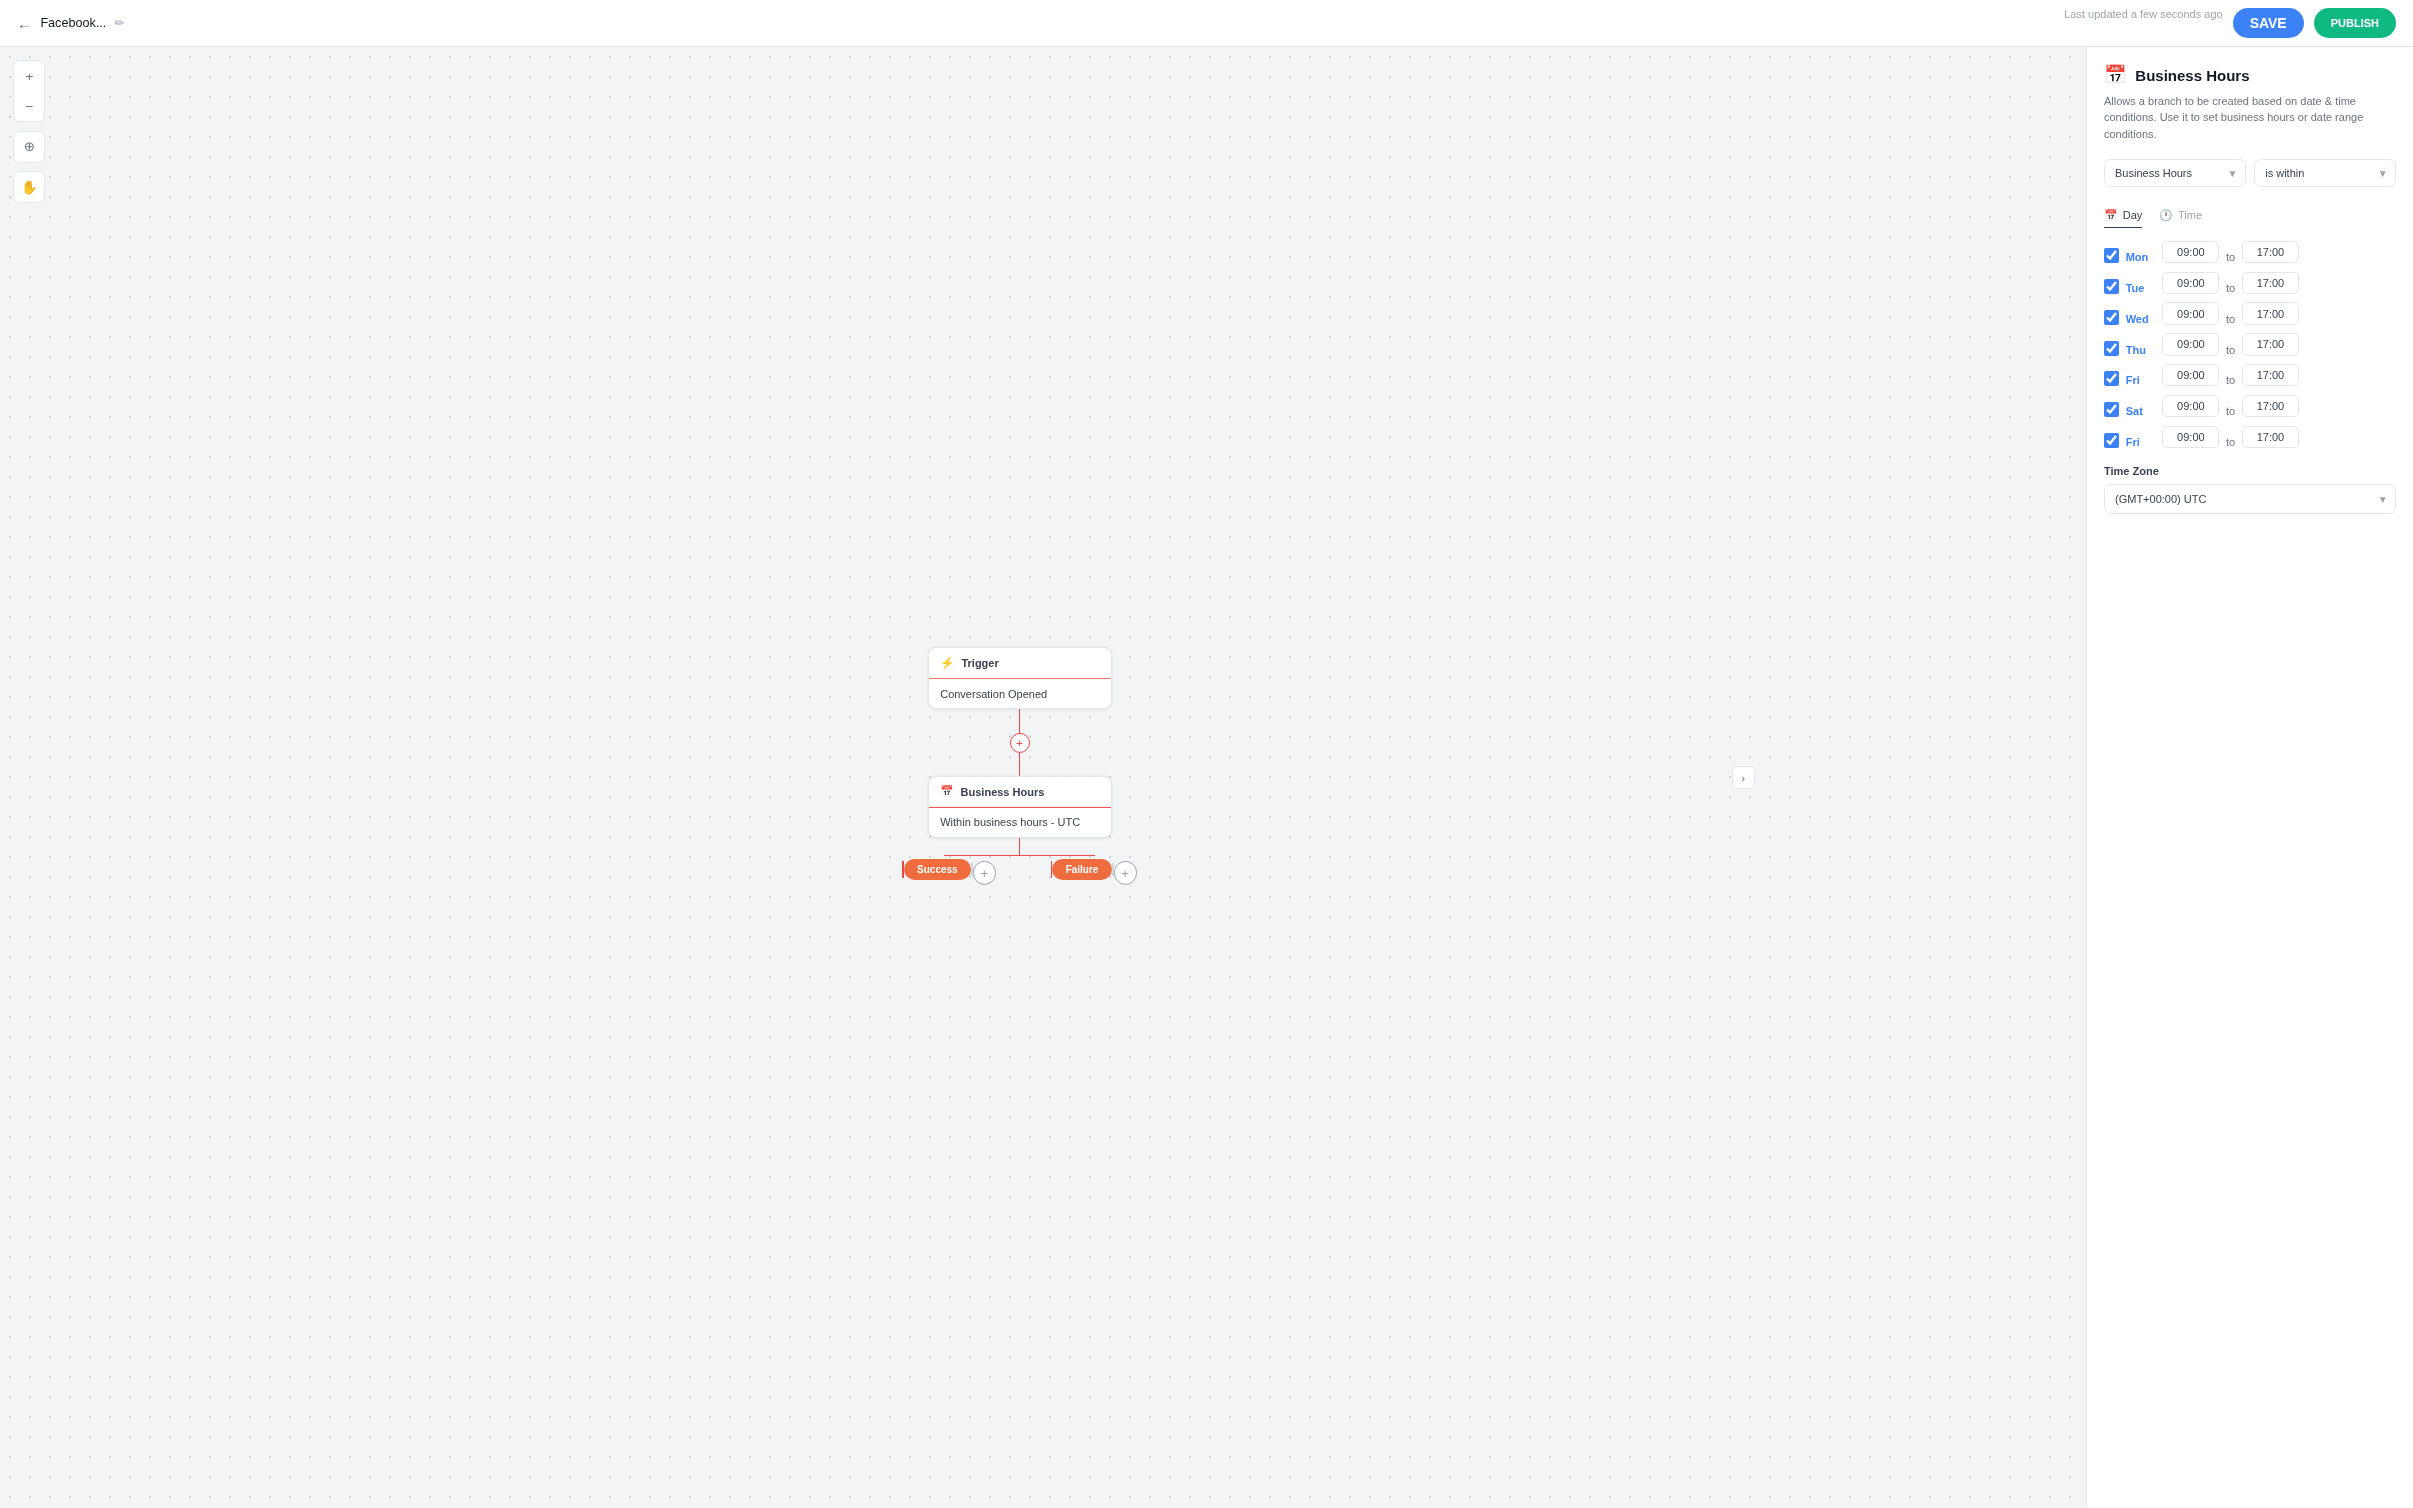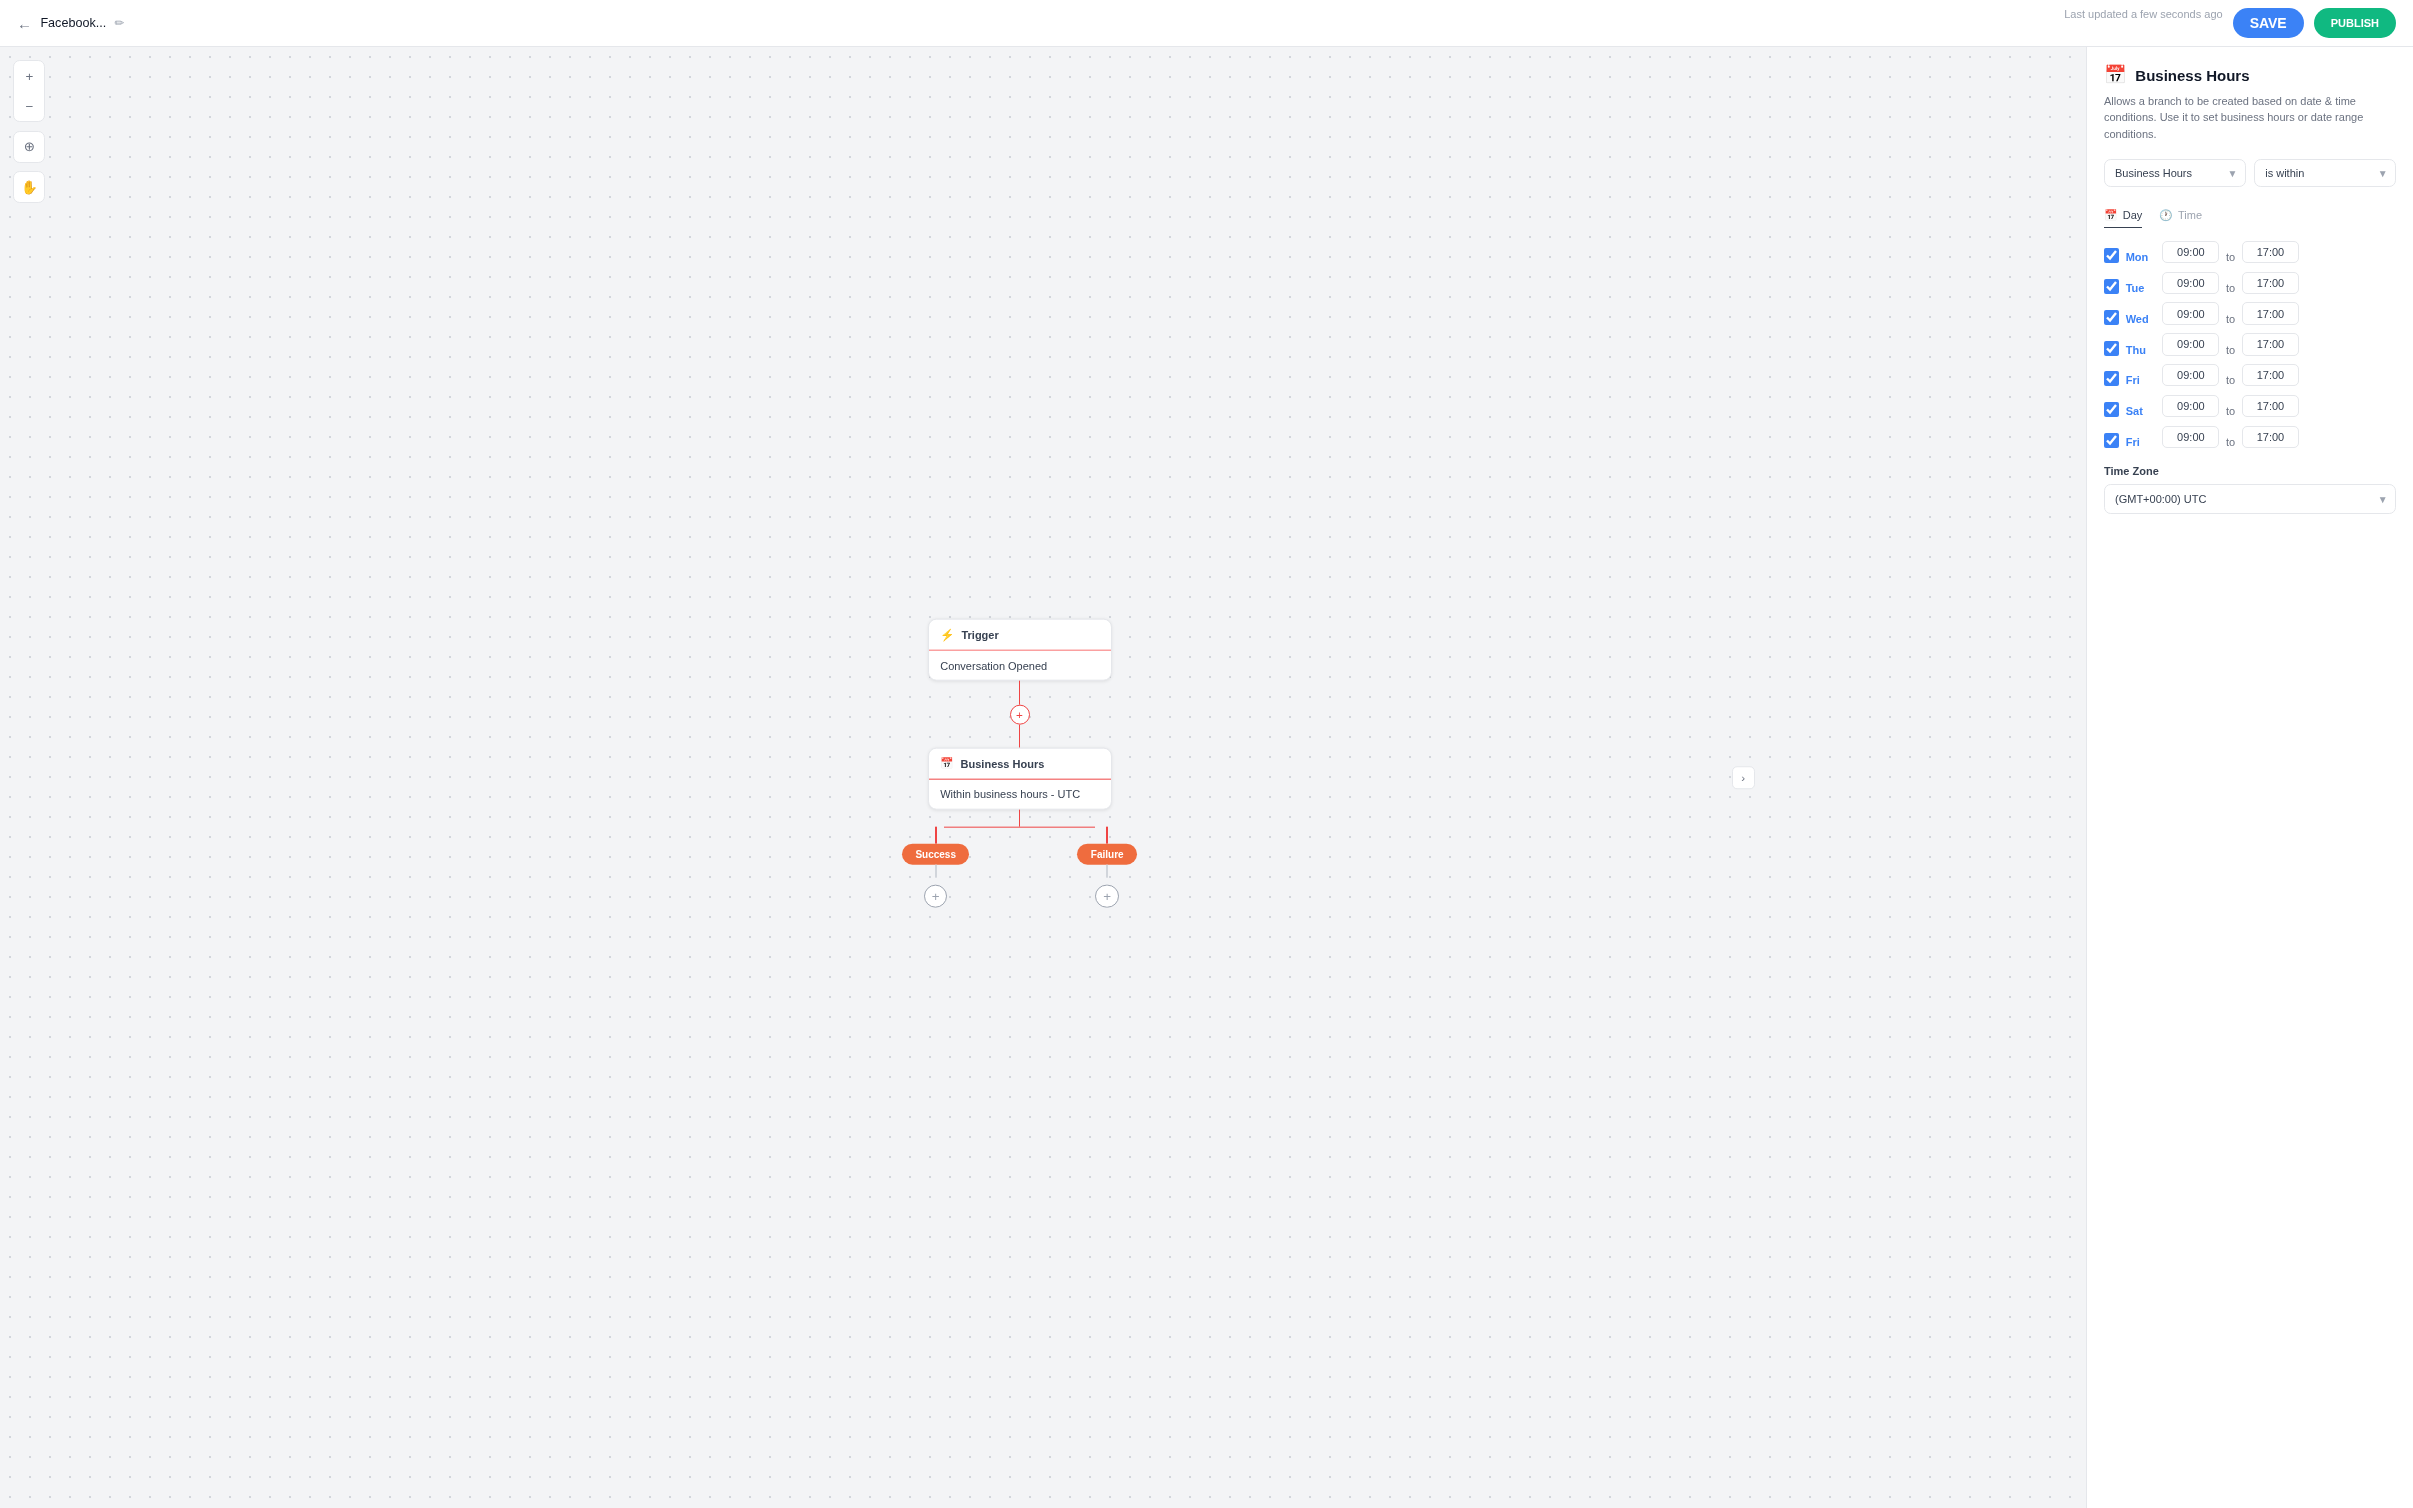--- a/index.html
+++ b/index.html
@@ -200,21 +200,21 @@
     .from-node-line {
       width: 1.7px; height: 17px; background: #ef4444;
     }
     .h-branches {
       display: flex; width: 235px; justify-content: space-between; position: relative;
     }
     .h-branches::before {
       content: ''; position: absolute; top: 0; left: 42px; right: 42px; height: 1.7px; background: #ef4444;
     }
     .branch-col {
-      display: flex; flex-direction: column; align-items: center;
+      display: flex; align-items: center;
     }
     .branch-v { width: 1.7px; height: 17px; background: #ef4444; }
   </style>
 </head>
 <body>
 
 <div class="header">
   <div class="header-left">
     <button class="back-btn">←</button>
     <span class="page-title">Facebook...</span>

